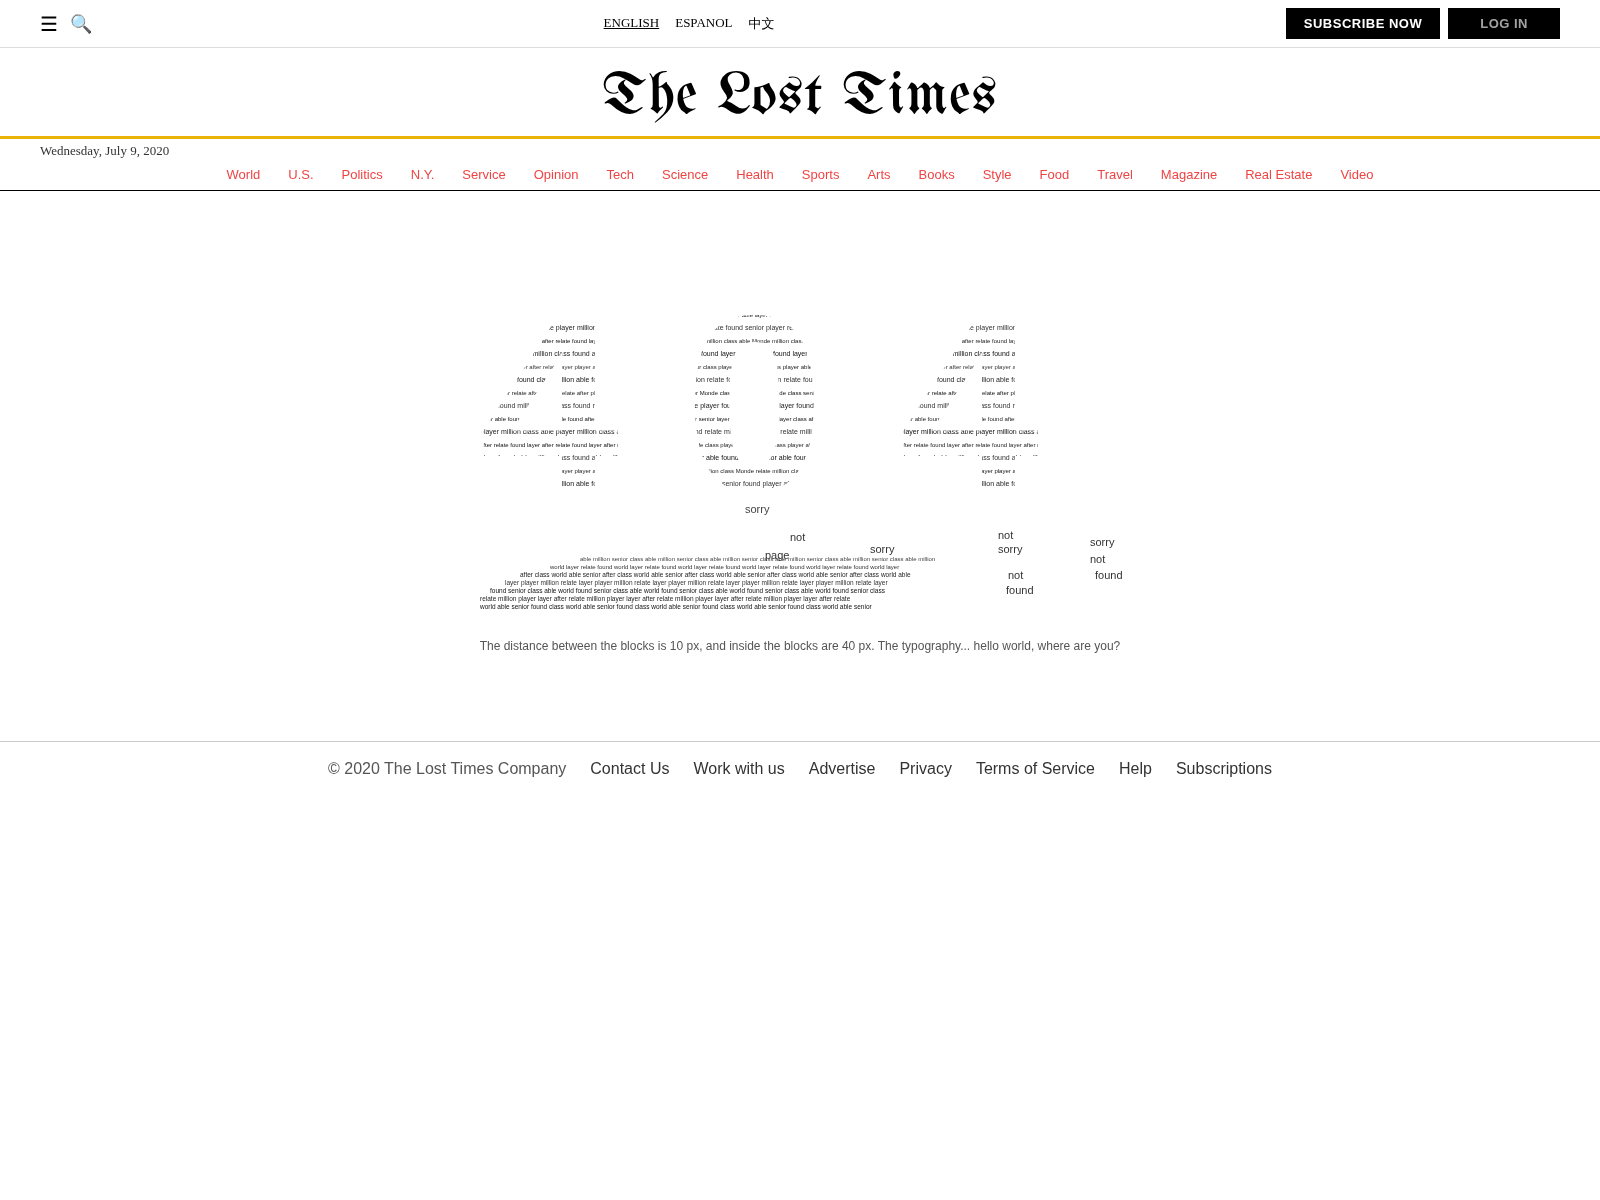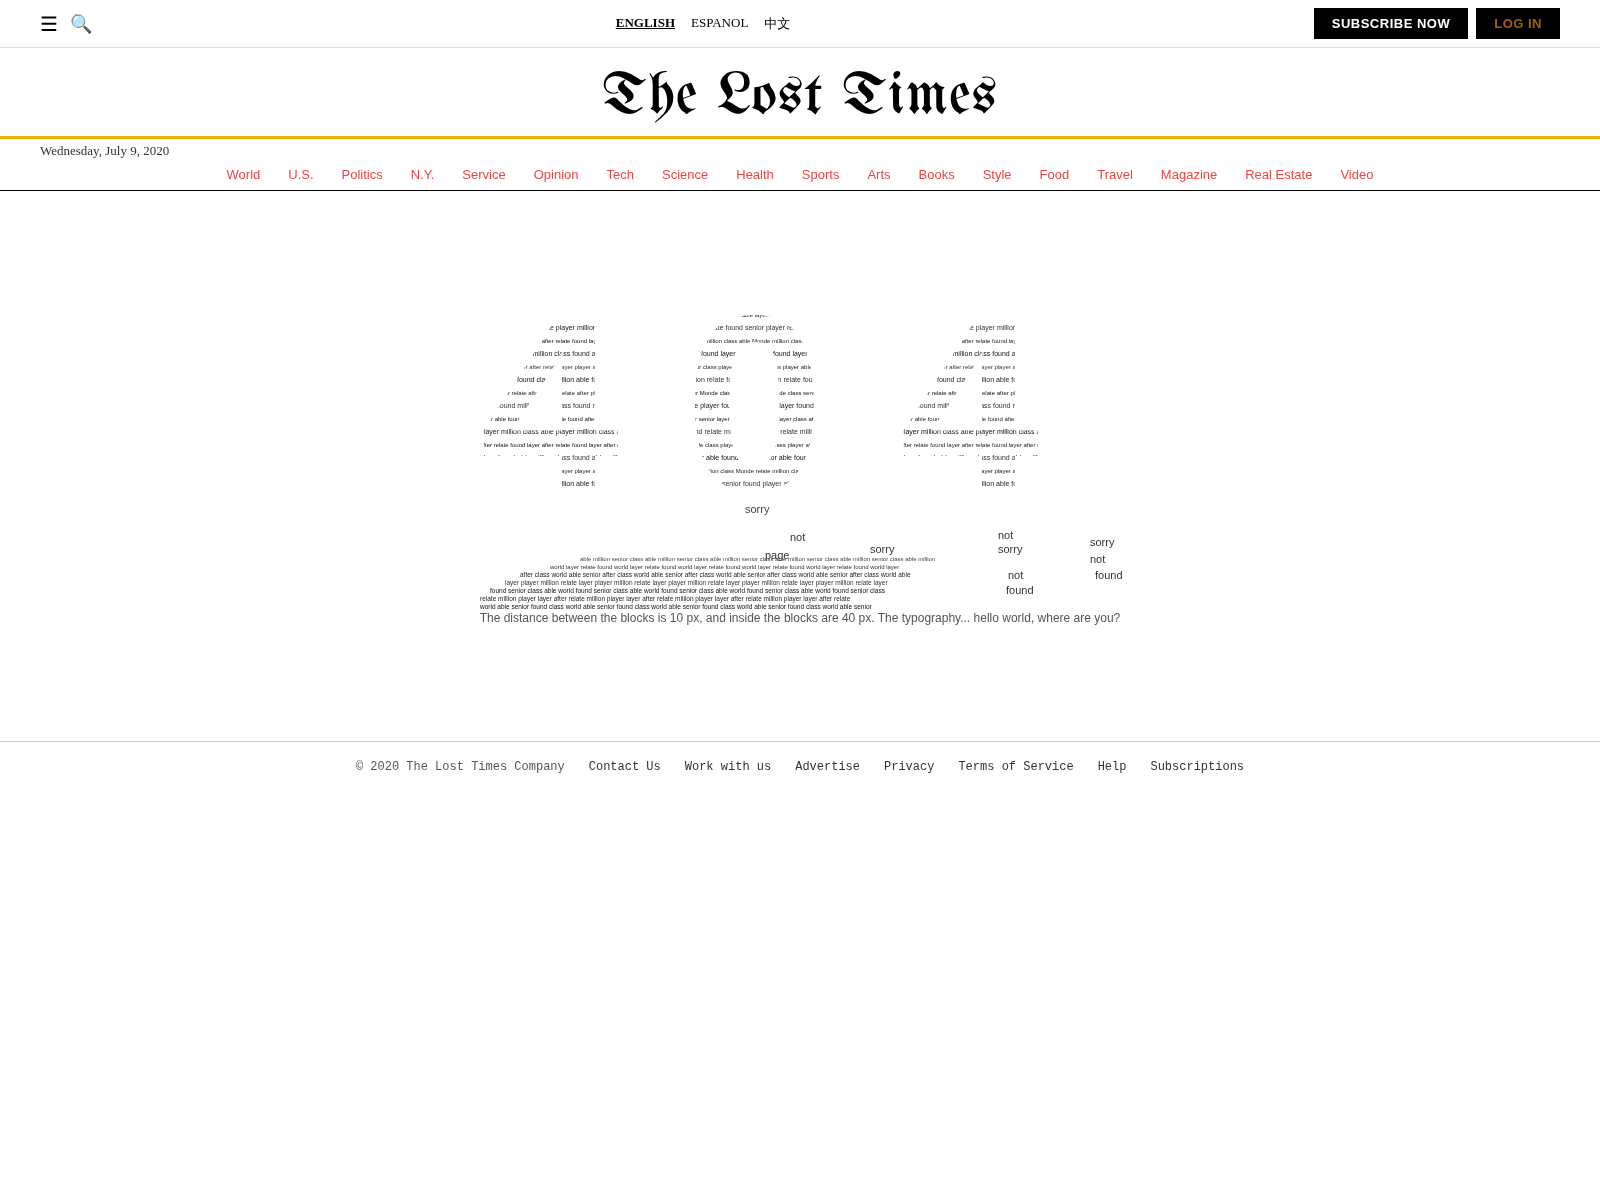--- a/index.html
+++ b/index.html
@@ -10,37 +10,37 @@
       display: flex;
       justify-content: space-between;
       align-items: center;
       padding: 8px 40px;
       border-bottom: 1px solid #ddd;
     }
     .top-bar-left { display: flex; align-items: center; gap: 12px; }
     .top-bar-center { display: flex; gap: 16px; font-size: 13px; }
     .top-bar-right { display: flex; gap: 8px; }
     .lang-link { font-size: 13px; cursor: pointer; color: #000; text-decoration: none; }
-    .lang-link.active { font-weight: bold; text-decoration: underline; }
+    .lang-link.active { font-weight: normal; text-decoration: underline; }
     .btn-subscribe {
       background: #000;
       color: #fff;
       border: none;
       padding: 8px 18px;
       font-size: 13px;
       cursor: pointer;
       font-family: Arial, sans-serif;
       font-weight: bold;
       letter-spacing: 0.5px;
     }
     .btn-login {
       background: #000;
-      color: #a16207;
+      color: #a3a3a3;
       border: none;
-      padding: 8px 18px;
+      padding: 8px 32px;
       font-size: 13px;
       cursor: pointer;
       font-family: Arial, sans-serif;
       font-weight: bold;
       letter-spacing: 0.5px;
     }
     .hamburger-icon { font-size: 20px; cursor: pointer; }
     .search-icon { font-size: 18px; cursor: pointer; }
 
     
@@ -82,42 +82,43 @@
 
     
     .main-content {
       min-height: 550px;
       position: relative;
       display: flex;
       flex-direction: column;
       align-items: center;
       padding: 40px 0 20px;
       overflow: hidden;
+      gap: 28px;
     }
 
     
     .footer-scattered {
       font-size: 12px;
       color: #555;
       text-align: center;
       padding: 0 100px;
       margin-bottom: 28px;
       font-family: Arial, sans-serif;
     }
 
     
     .site-footer {
       border-top: 1px solid #ccc;
       padding: 18px 40px;
       display: flex;
       justify-content: center;
       gap: 24px;
-      font-size: 12px;
+      font-size: 16px;
       color: #333;
-      font-family: Liberation Mono, monospace;
+      font-family: Liberation Sans, sans-serif;
     }
     .site-footer a { color: #333; text-decoration: none; cursor: pointer; }
     .copyright { color: #555; }
 
     
     .error-svg {
       display: block;
       margin: 0 auto;
     }
   </style>

